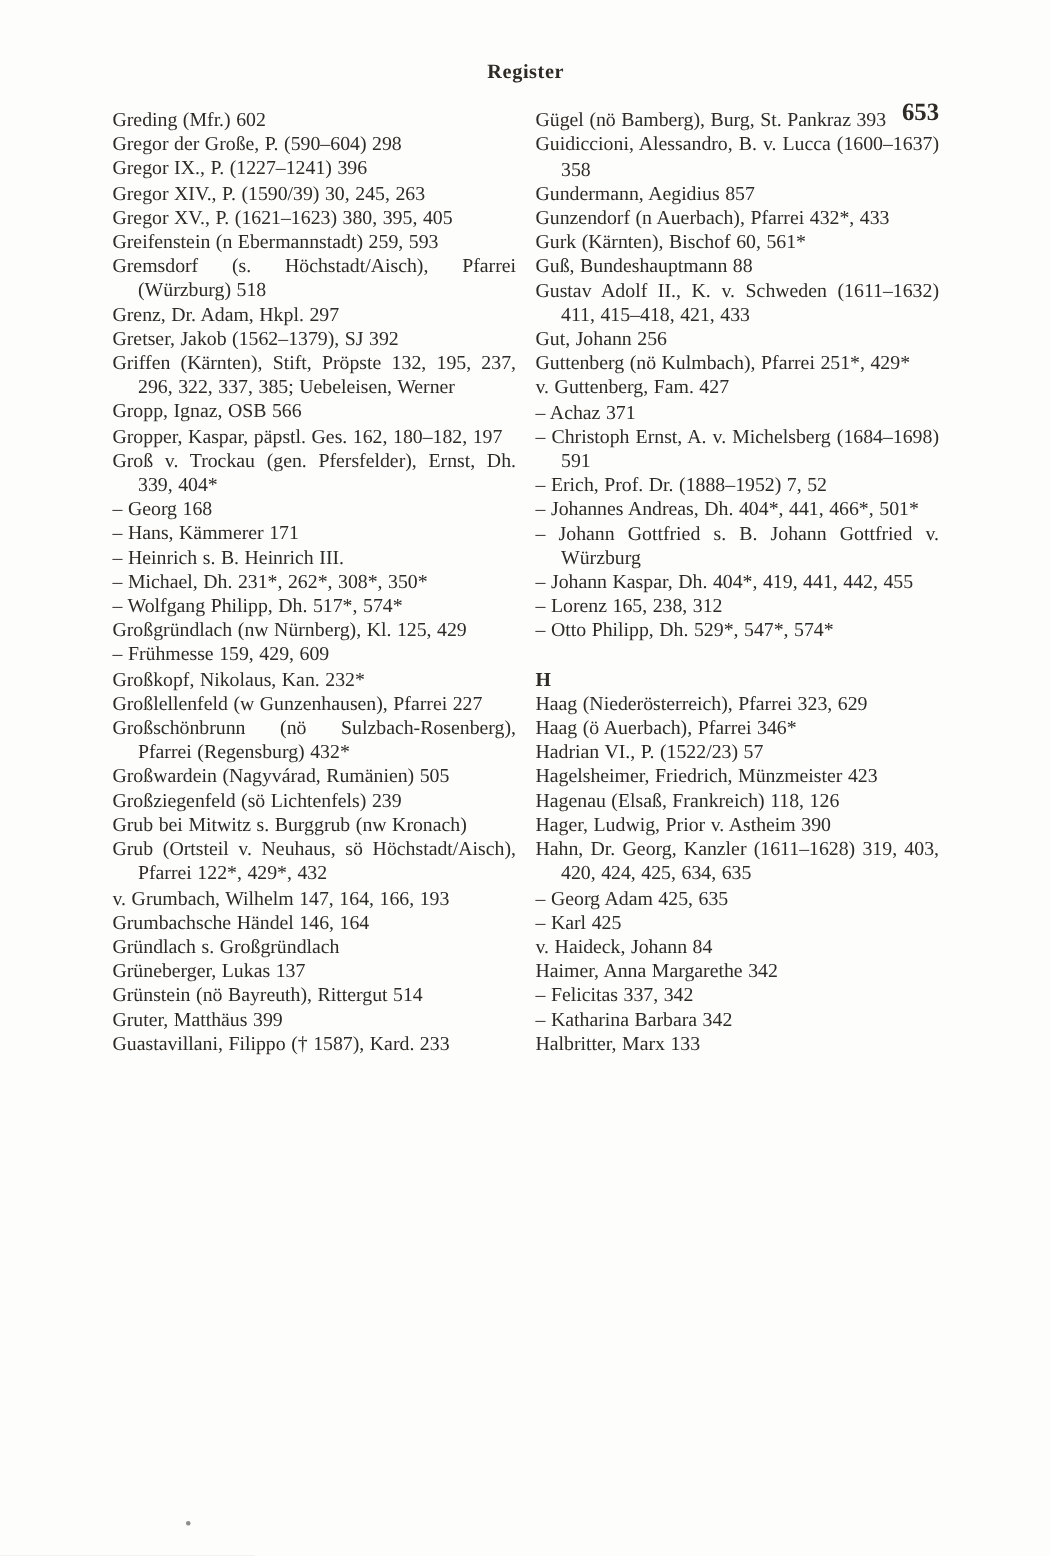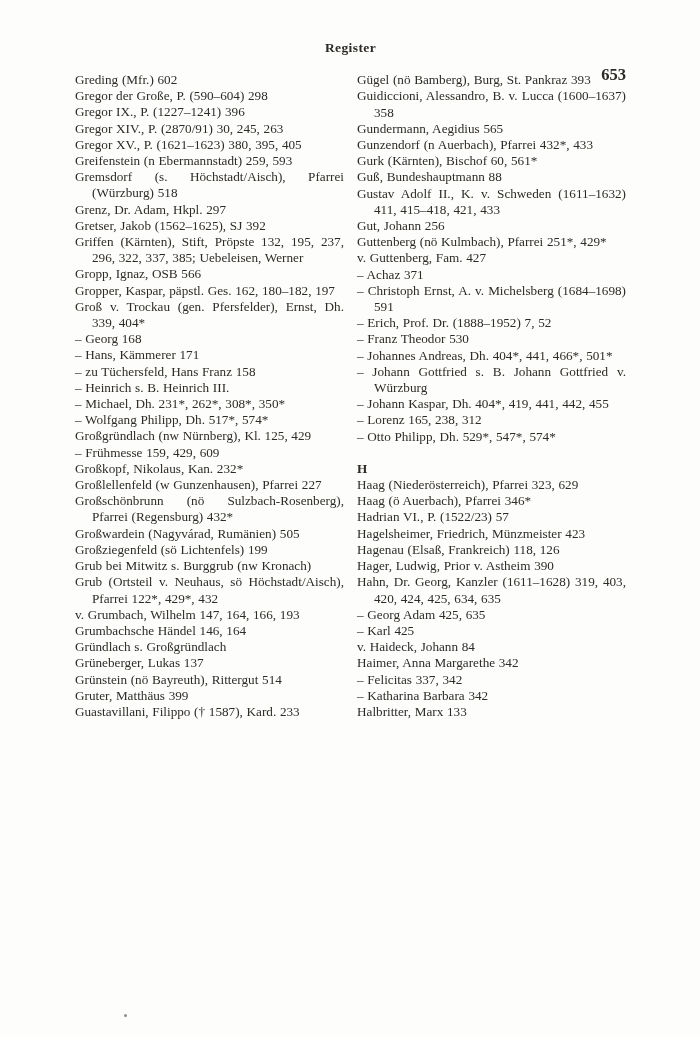--- a/index.html
+++ b/index.html
@@ -39,69 +39,67 @@
     <div class="running-head">
       <div class="running-title">Register</div>
       <div class="page-number">653</div>
     </div>
     <div class="columns">
       <div class="col">
 
       <p class="entry">Greding (Mfr.) 602</p>
           <p class="entry">Gregor der Große, P. (590–604) 298</p>
           <p class="entry">Gregor IX., P. (1227–1241) 396</p>
-          <p class="entry">Gregor XIV., P. (2870/91) 30, 245, 263</p>
+          <p class="entry">Gregor XIV., P. (1590/39) 30, 245, 263</p>
           <p class="entry">Gregor XV., P. (1621–1623) 380, 395, 405</p>
           <p class="entry">Greifenstein (n Ebermannstadt) 259, 593</p>
           <p class="entry">Gremsdorf (s. Höchstadt/Aisch), Pfarrei (Würzburg) 518</p>
           <p class="entry">Grenz, Dr. Adam, Hkpl. 297</p>
-          <p class="entry">Gretser, Jakob (1562–1625), SJ 392</p>
+          <p class="entry">Gretser, Jakob (1562–1379), SJ 392</p>
           <p class="entry">Griffen (Kärnten), Stift, Pröpste 132, 195, 237, 296, 322, 337, 385; Uebeleisen, Werner</p>
           <p class="entry">Gropp, Ignaz, OSB 566</p>
           <p class="entry">Gropper, Kaspar, päpstl. Ges. 162, 180–182, 197</p>
           <p class="entry">Groß v. Trockau (gen. Pfersfelder), Ernst, Dh. 339, 404*</p>
           <p class="entry">– Georg 168</p>
           <p class="entry">– Hans, Kämmerer 171</p>
-          <p class="entry">– zu Tüchersfeld, Hans Franz 158</p>
           <p class="entry">– Heinrich s. B. Heinrich III.</p>
           <p class="entry">– Michael, Dh. 231*, 262*, 308*, 350*</p>
           <p class="entry">– Wolfgang Philipp, Dh. 517*, 574*</p>
           <p class="entry">Großgründlach (nw Nürnberg), Kl. 125, 429</p>
           <p class="entry">– Frühmesse 159, 429, 609</p>
           <p class="entry">Großkopf, Nikolaus, Kan. 232*</p>
           <p class="entry">Großlellenfeld (w Gunzenhausen), Pfarrei 227</p>
           <p class="entry">Großschönbrunn (nö Sulzbach-Rosenberg), Pfarrei (Regensburg) 432*</p>
           <p class="entry">Großwardein (Nagyvárad, Rumänien) 505</p>
-          <p class="entry">Großziegenfeld (sö Lichtenfels) 199</p>
+          <p class="entry">Großziegenfeld (sö Lichtenfels) 239</p>
           <p class="entry">Grub bei Mitwitz s. Burggrub (nw Kronach)</p>
           <p class="entry">Grub (Ortsteil v. Neuhaus, sö Höchstadt/Aisch), Pfarrei 122*, 429*, 432</p>
           <p class="entry">v. Grumbach, Wilhelm 147, 164, 166, 193</p>
           <p class="entry">Grumbachsche Händel 146, 164</p>
           <p class="entry">Gründlach s. Großgründlach</p>
           <p class="entry">Grüneberger, Lukas 137</p>
           <p class="entry">Grünstein (nö Bayreuth), Rittergut 514</p>
           <p class="entry">Gruter, Matthäus 399</p>
           <p class="entry">Guastavillani, Filippo († 1587), Kard. 233</p>
         </div>
       <div class="col">
 
       <p class="entry">Gügel (nö Bamberg), Burg, St. Pankraz 393</p>
           <p class="entry">Guidiccioni, Alessandro, B. v. Lucca (1600–1637) 358</p>
-          <p class="entry">Gundermann, Aegidius 565</p>
+          <p class="entry">Gundermann, Aegidius 857</p>
           <p class="entry">Gunzendorf (n Auerbach), Pfarrei 432*, 433</p>
           <p class="entry">Gurk (Kärnten), Bischof 60, 561*</p>
           <p class="entry">Guß, Bundeshauptmann 88</p>
           <p class="entry">Gustav Adolf II., K. v. Schweden (1611–1632) 411, 415–418, 421, 433</p>
           <p class="entry">Gut, Johann 256</p>
           <p class="entry">Guttenberg (nö Kulmbach), Pfarrei 251*, 429*</p>
           <p class="entry">v. Guttenberg, Fam. 427</p>
           <p class="entry">– Achaz 371</p>
           <p class="entry">– Christoph Ernst, A. v. Michelsberg (1684–1698) 591</p>
           <p class="entry">– Erich, Prof. Dr. (1888–1952) 7, 52</p>
-          <p class="entry">– Franz Theodor 530</p>
           <p class="entry">– Johannes Andreas, Dh. 404*, 441, 466*, 501*</p>
           <p class="entry">– Johann Gottfried s. B. Johann Gottfried v. Würzburg</p>
           <p class="entry">– Johann Kaspar, Dh. 404*, 419, 441, 442, 455</p>
           <p class="entry">– Lorenz 165, 238, 312</p>
           <p class="entry">– Otto Philipp, Dh. 529*, 547*, 574*</p>
           <p class="entry section-head">H</p>
           <p class="entry">Haag (Niederösterreich), Pfarrei 323, 629</p>
           <p class="entry">Haag (ö Auerbach), Pfarrei 346*</p>
           <p class="entry">Hadrian VI., P. (1522/23) 57</p>
           <p class="entry">Hagelsheimer, Friedrich, Münzmeister 423</p>

